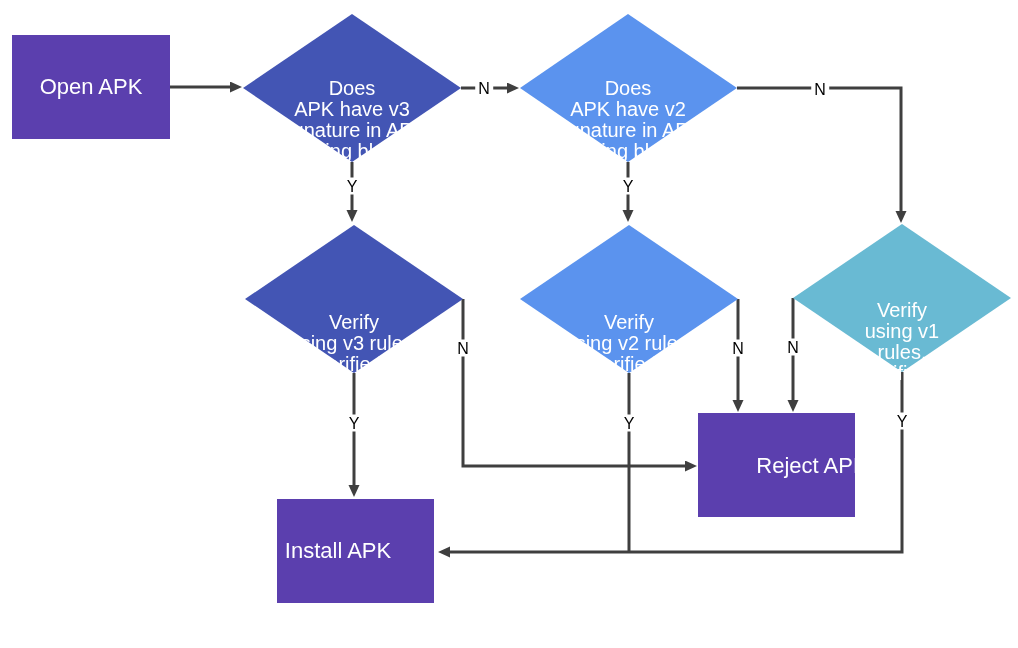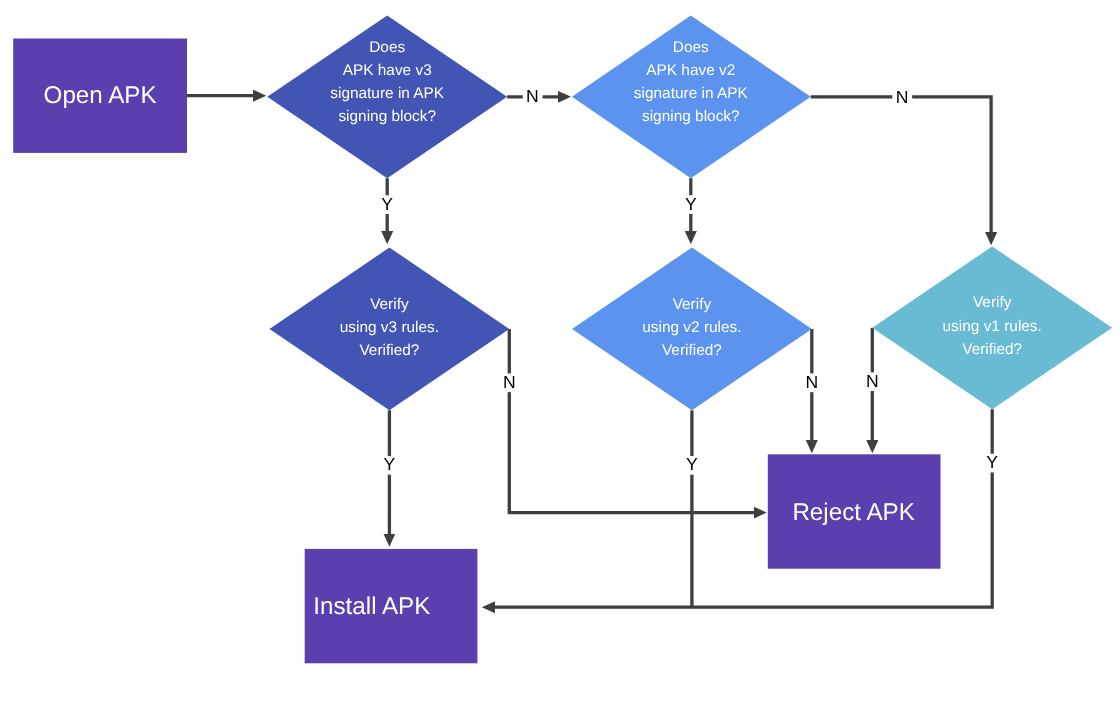--- a/index.html
+++ b/index.html
@@ -7,21 +7,21 @@
     position:relative;width:1018px;height:648px;background:#fff;
     font-family:"Liberation Sans",sans-serif;overflow:hidden;
   }
   .canvas svg{position:absolute;left:0;top:0;}
   .edge{fill:none;stroke-width:3;}
   .node-label{
     position:absolute;transform:translate(-50%,-50%);
     color:#fff;text-align:center;white-space:pre-line;pointer-events:none;
   }
   .process-label{font-size:22px;}
-  .decision-label{font-size:14px;line-height:21px;}
+  .decision-label{font-size:20px;line-height:21px;margin-top:46px;}
   .edge-label{
     position:absolute;transform:translate(-50%,-50%);
     background:#fff;color:#000;font-size:16px;line-height:17px;
     padding:0 3px;pointer-events:none;
   }
 </style>
 </head>
 <body>
 
 <div class="canvas">
@@ -66,21 +66,21 @@
 signing block?</div>
   <div class="node-label decision-label" style="left:354px;top:297px">Verify
 using v3 rules.
 Verified?</div>
   <div class="node-label decision-label" style="left:629px;top:297px">Verify
 using v2 rules.
 Verified?</div>
   <div class="node-label decision-label" style="left:902px;top:296px">Verify
 using v1 rules.
 Verified?</div>
-  <div class="node-label process-label" style="left:776px;top:466px">Reject APK</div>
+  <div class="node-label process-label" style="left:812px;top:466px">Reject APK</div>
   <div class="node-label process-label" style="left:338px;top:551px">Install APK</div>
 
   <span class="edge-label" style="left:484px;top:88px">N</span>
   <span class="edge-label" style="left:352px;top:186px">Y</span>
   <span class="edge-label" style="left:820px;top:89px">N</span>
   <span class="edge-label" style="left:628px;top:186px">Y</span>
   <span class="edge-label" style="left:354px;top:423px">Y</span>
   <span class="edge-label" style="left:463px;top:348px">N</span>
   <span class="edge-label" style="left:738px;top:348px">N</span>
   <span class="edge-label" style="left:629px;top:423px">Y</span>

